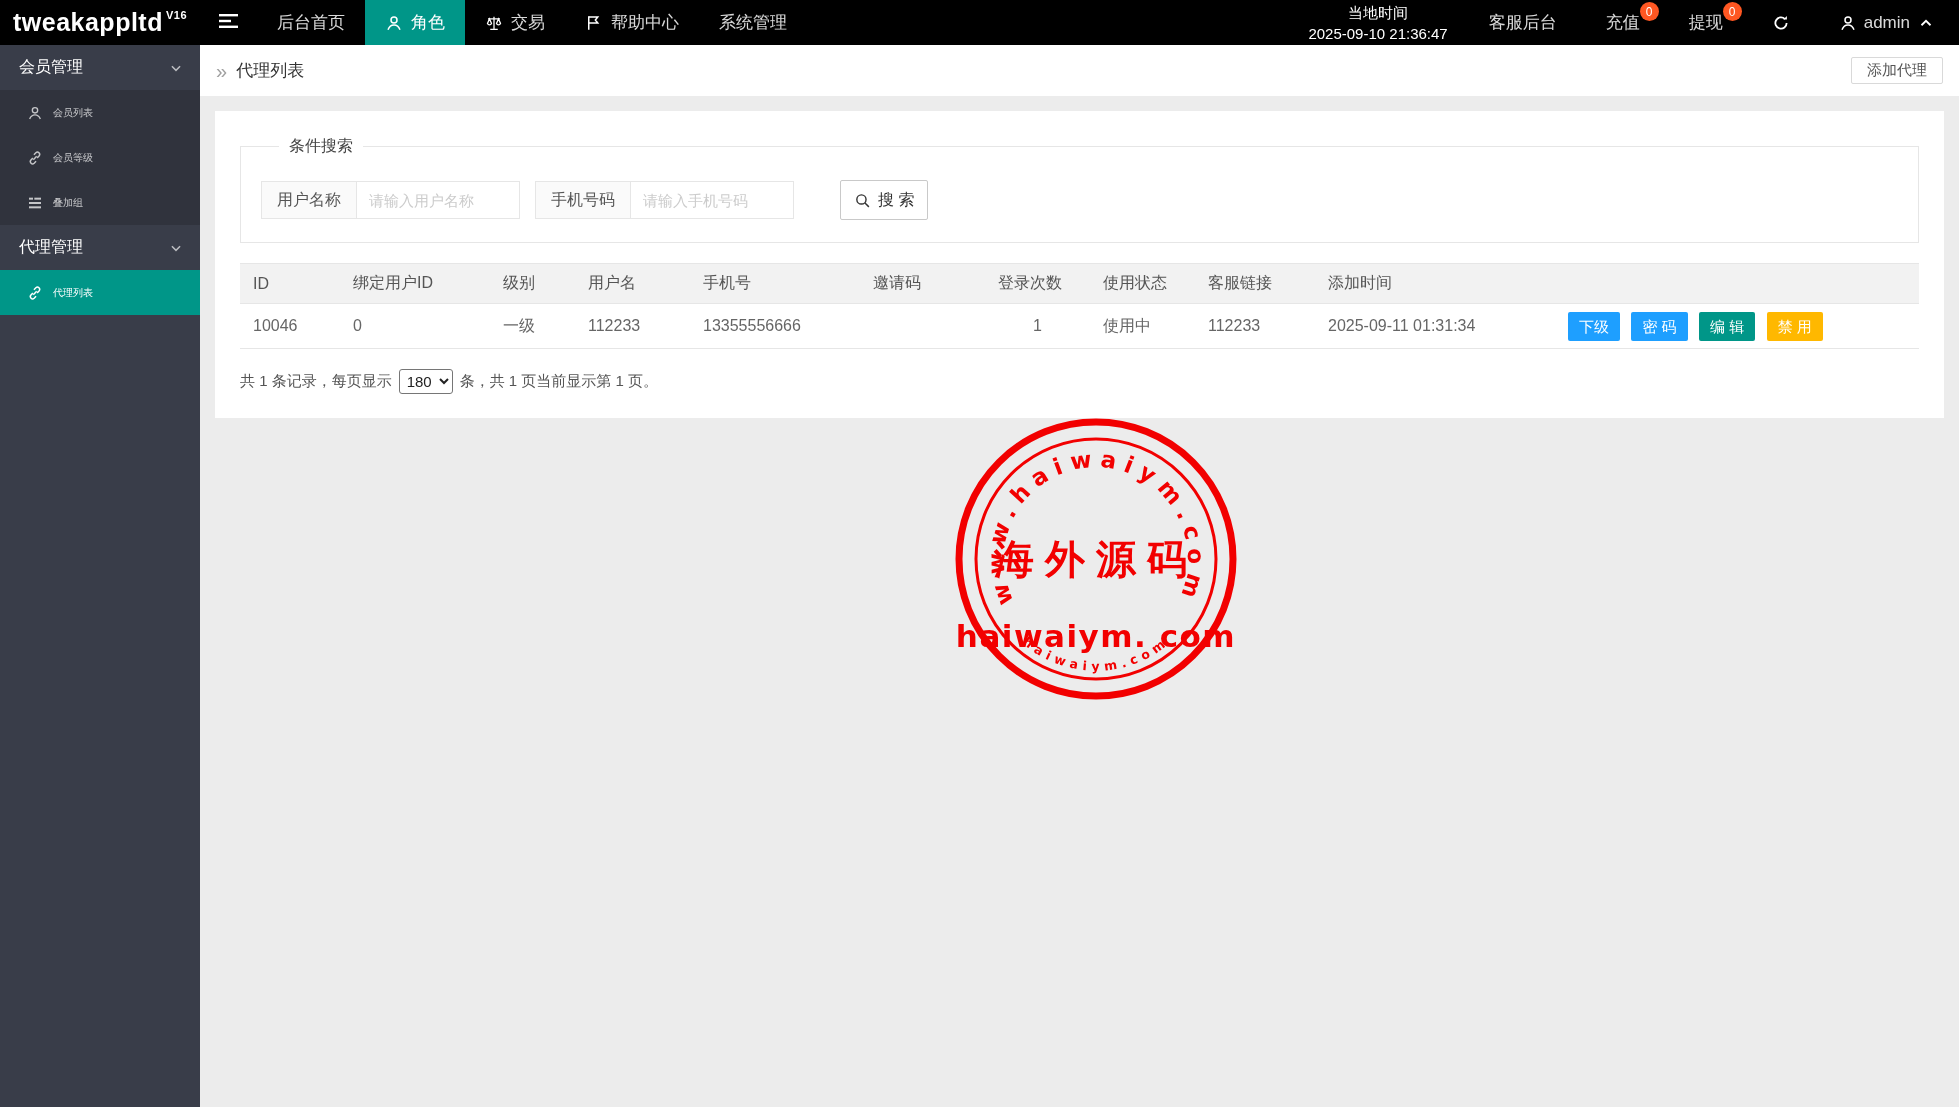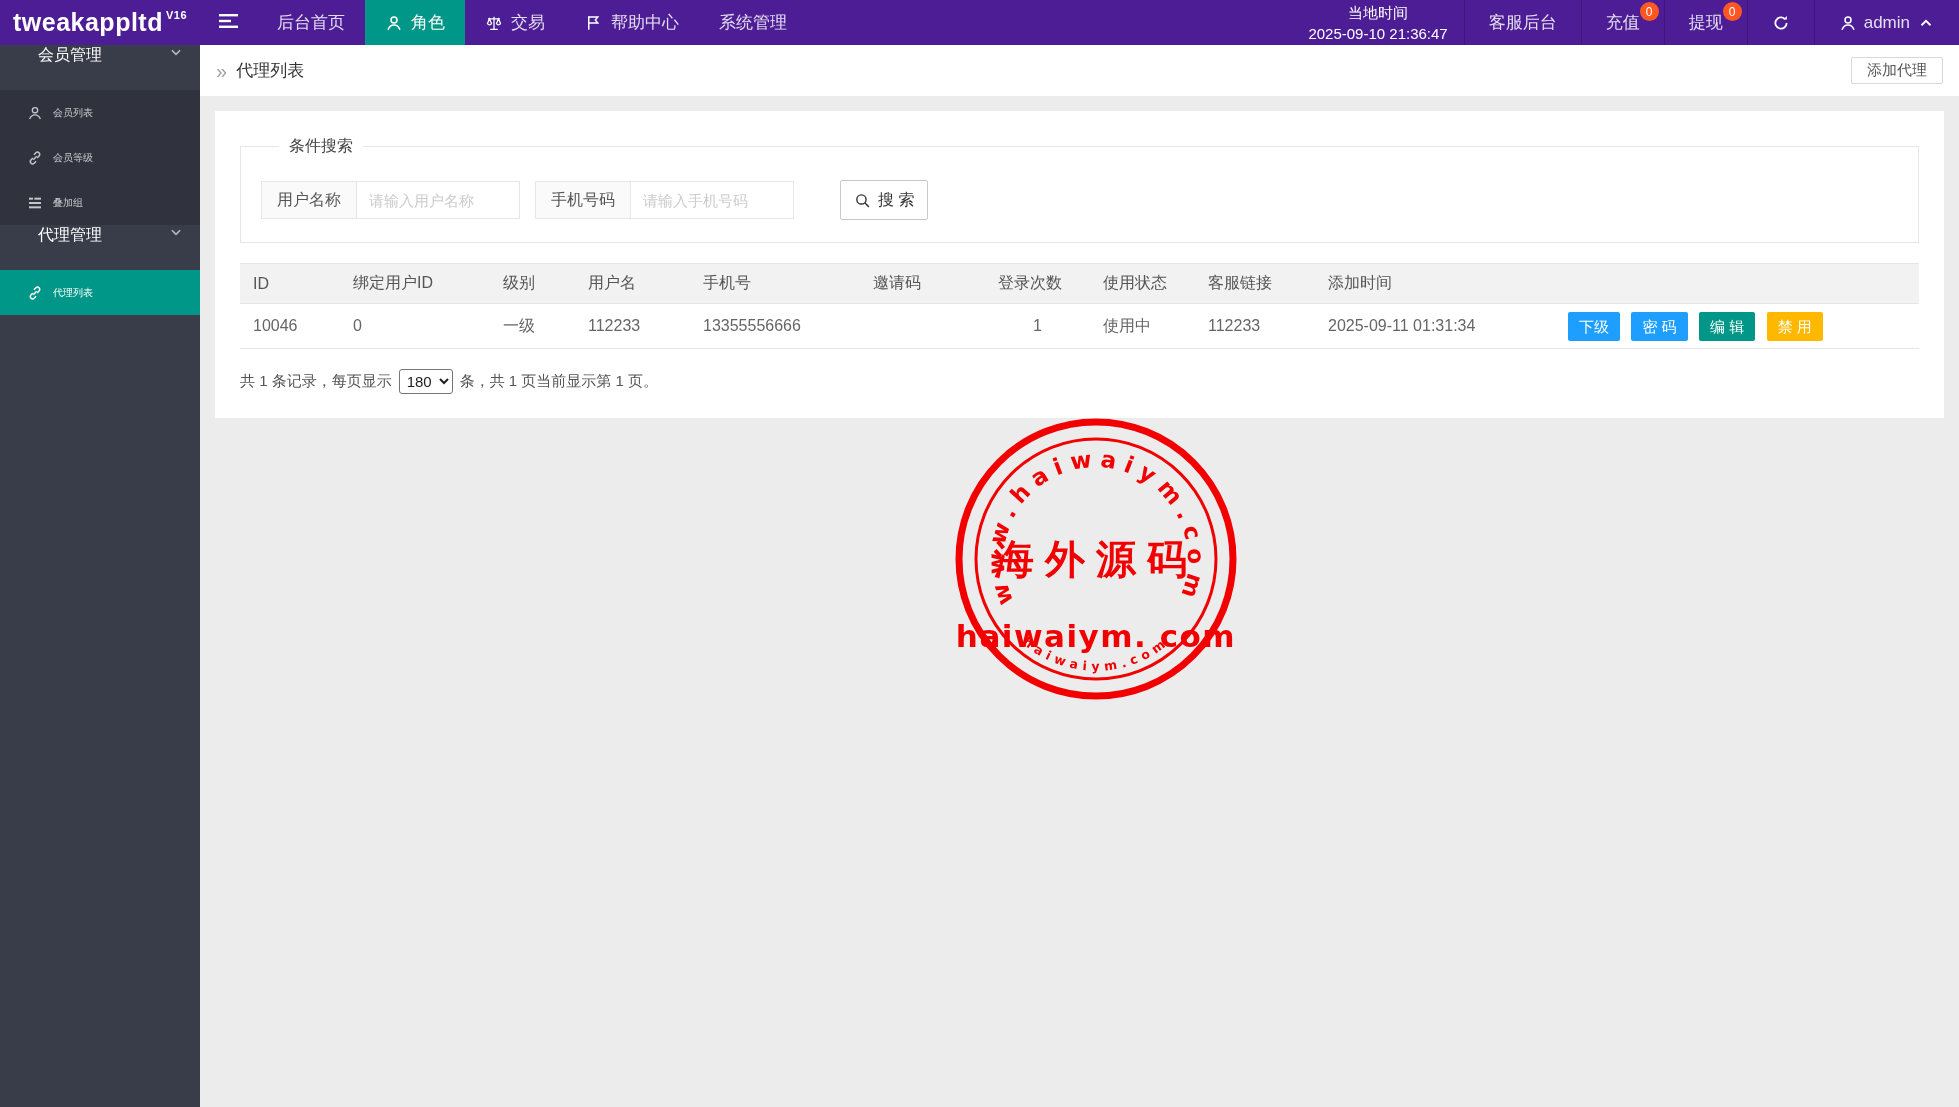--- a/index.html
+++ b/index.html
@@ -3,36 +3,36 @@
 <meta charset="utf-8">
 <style>
   * { box-sizing: border-box; margin:0; padding:0; }
   html,body { width:1959px; height:1107px; }
   body {
     font-family:"Liberation Sans","DejaVu Sans",sans-serif;
     background:#ececec; overflow:hidden; position:relative;
     -webkit-font-smoothing:antialiased;
   }
   
-  .header { position:absolute; top:0; left:0; right:0; height:45px; background:#4c1d95; display:flex; align-items:stretch; z-index:20; }
+  .header { position:absolute; top:0; left:0; right:0; height:45px; background:#000000; display:flex; align-items:stretch; z-index:20; }
   .logo { width:200px; display:flex; align-items:center; justify-content:center; color:#fff; font-size:25px; font-weight:bold; letter-spacing:.5px; }
   .logo sup { font-size:11px; margin-left:3px; align-self:flex-start; margin-top:9px; }
   .nav-left { display:flex; align-items:stretch; }
   .nav-item { display:flex; align-items:center; gap:8px; padding:0 20px; font-size:17px; color:rgba(255,255,255,.85); cursor:pointer; white-space:nowrap; }
   .nav-item.active { background:#009688; color:#fff; }
   .nav-item svg { width:18px; height:18px; display:block; }
   .fold-btn { display:flex; align-items:center; padding:0 19px; cursor:pointer; color:rgba(255,255,255,.9); }
   .header-right { margin-left:auto; display:flex; align-items:stretch; }
   .time-block { display:flex; flex-direction:column; align-items:center; justify-content:center; padding:0 16px; color:#fff; font-size:15px; line-height:1.4; text-align:center; }
   .hr-item { position:relative; display:flex; align-items:center; gap:7px; padding:0 24px; font-size:17px; color:rgba(255,255,255,.85); border-left:1px solid rgba(0,0,0,.2); cursor:pointer; white-space:nowrap; }
   .hr-item svg { width:18px; height:18px; display:block; }
   .badge { position:absolute; top:2px; right:5px; min-width:19px; height:19px; border-radius:10px; background:#FF5722; color:#fff; font-size:12px; display:flex; align-items:center; justify-content:center; padding:0 5px; }
   
   .sidebar { position:absolute; top:45px; left:0; bottom:0; width:200px; background:#393D49; z-index:10; }
-  .side-header { position:relative; height:45px; display:flex; align-items:flex-start; padding-left:38px; color:#fff; font-size:16px; cursor:pointer; }
+  .side-header { position:relative; height:45px; display:flex; align-items:center; padding-left:19px; color:#fff; font-size:16px; cursor:pointer; }
   .side-header .chev { position:absolute; right:17px; color:rgba(255,255,255,.65); display:flex; }
   .side-header .chev svg { width:14px; height:14px; }
   .side-sub { background:#30333d; }
   .side-item { height:45px; display:flex; align-items:center; gap:10px; padding-left:27px; color:rgba(255,255,255,.72); font-size:10px; cursor:pointer; }
   .side-item svg { width:16px; height:16px; display:block; }
   .side-item.active { background:#009688; color:#fff; }
   
   .main { position:absolute; left:200px; top:45px; right:0; bottom:0; overflow:hidden; }
   .crumb-bar { height:51px; background:#fff; display:flex; align-items:center; padding:0 16px; }
   .crumb-sep { color:#a0a0a0; font-size:20px; margin-right:9px; line-height:1; }

